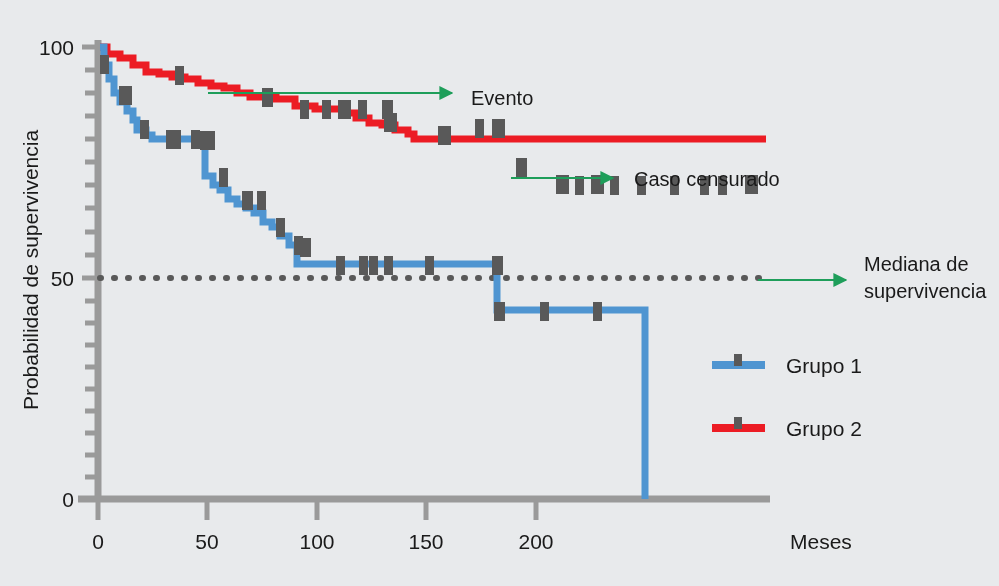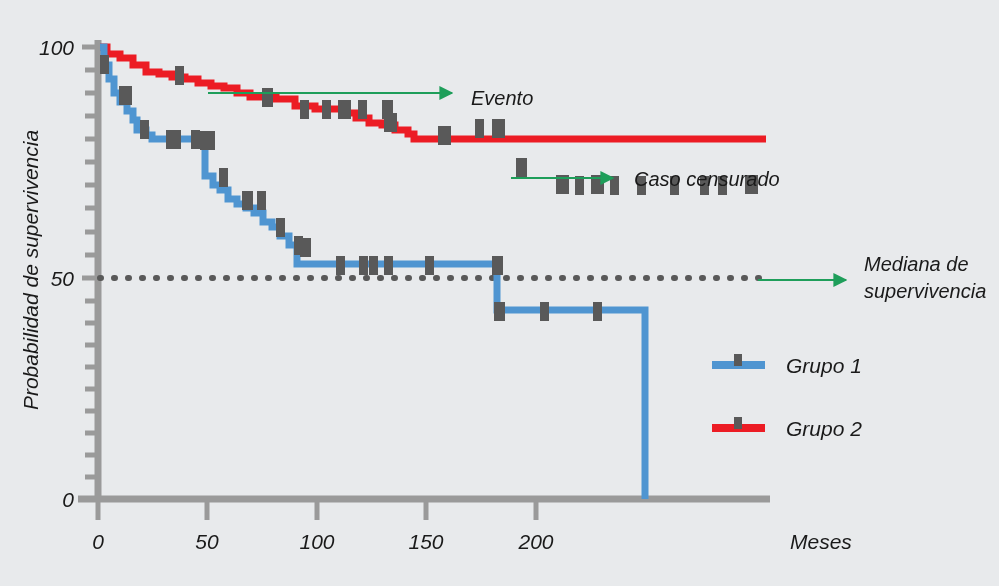--- a/index.html
+++ b/index.html
@@ -3,21 +3,21 @@
 <meta charset="utf-8">
 <style>
   html, body { margin:0; padding:0; }
   body {
     width: 999px; height: 586px;
     background: #e8eaec;
     font-family: "Liberation Sans", sans-serif;
     overflow: hidden;
     position: relative;
   }
-  #stage { position:absolute; inset:0;font-style:italic; }
+  #stage { position:absolute; inset:0; }
   svg.plot { position:absolute; left:0; top:0; width:999px; height:586px; display:block; }
 
   text { font-family: "Liberation Sans", sans-serif; fill:#1a1a1a; }
   .ticklabel { font-size: 21px; }
   .axistitle { font-size: 21px; }
   .annot { font-size: 20px; }
   .legendlabel { font-size: 21px; }
 </style>
 </head>
 <body>

